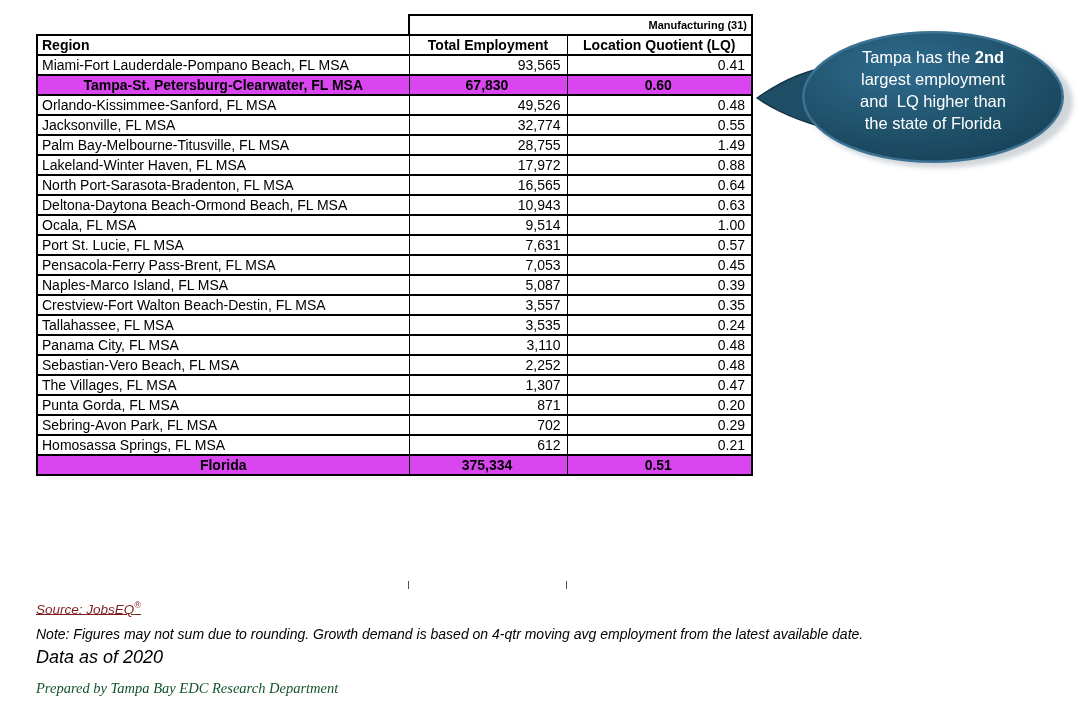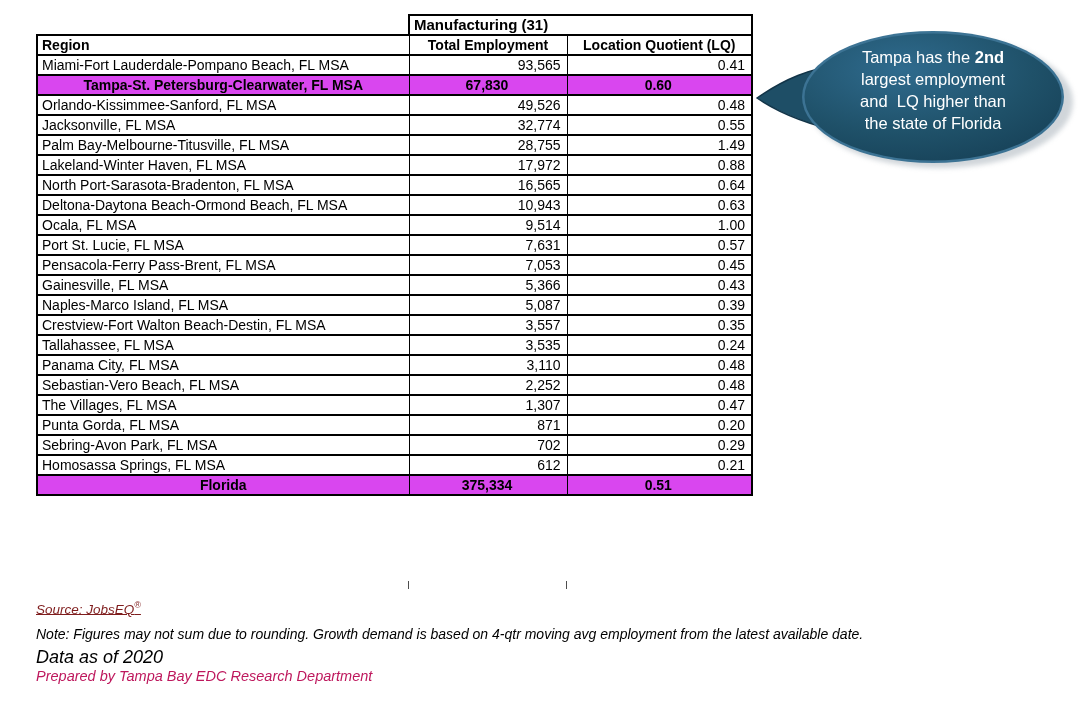--- a/index.html
+++ b/index.html
@@ -27,21 +27,21 @@
   .msa col.c-emp    { width: 158px; }
   .msa col.c-lq     { width: 185px; }
 
   .msa td, .msa th { border: 2px solid #000; height: 20px; line-height: 18px;
                      padding: 0 4px; overflow: hidden; white-space: nowrap; }
   .msa .col-region { border-right-width: 1px; text-align: left; }
   .msa .col-emp    { border-left-width: 1px; border-right-width: 1px; text-align: right; padding-right: 6px; }
   .msa .col-lq     { border-left-width: 1px; text-align: right; padding-right: 6px; }
 
   .msa td.blank { border: none; background: #fff; border-bottom: 2px solid #000; }
-  .msa td.mfg-header { border: 2px solid #000; font-weight: bold; text-align: left; font-size: 15px; }
+  .msa td.mfg-header { border: 2px solid #000; font-weight: bold; text-align: right; font-size: 11px; }
   .msa th { font-weight: bold; font-size: 14px; }
   .msa th.col-emp, .msa th.col-lq { text-align: center; padding: 0; }
 
   .msa tr.hl td { background: #d946ef; font-weight: bold; text-align: center; }
 
   .stub { position: absolute; width: 1px; height: 8px; background: #4d4d4d; }
 
   
   .callout-svg { position: absolute; left: 748px; top: 16px; }
   .callout-text {
@@ -60,21 +60,21 @@
   .src-link {
     color: #7f1d1d;
     text-decoration: underline;
     font-size: 13.5px;
     display: inline-block;
     cursor: pointer;
   }
   .src-link sup { font-size: 9px; }
   .note-line  { margin-top: 9px;  font-size: 14px;  color: #000; }
   .data-line  { margin-top: 5px;  font-size: 18px;  color: #000; }
-  .prep-line  { margin-top: 0; font-size: 14.5px; color: #be185d; }
+  .prep-line  { margin-top: 12px; font-size: 14.5px; color: #14532d; font-family: Liberation Serif, serif; }
 </style>
 </head>
 <body>
 
 <div class="canvas">
 
   <table class="msa">
     <colgroup>
       <col class="c-region">
         <col class="c-emp">
@@ -141,25 +141,20 @@
       <td class="col-region">Port St. Lucie, FL MSA</td>
       <td class="col-emp">7,631</td>
       <td class="col-lq">0.57</td>
     </tr>
         <tr>
       <td class="col-region">Pensacola-Ferry Pass-Brent, FL MSA</td>
       <td class="col-emp">7,053</td>
       <td class="col-lq">0.45</td>
     </tr>
         <tr>
-      <td class="col-region">Gainesville, FL MSA</td>
-      <td class="col-emp">5,366</td>
-      <td class="col-lq">0.43</td>
-    </tr>
-        <tr>
       <td class="col-region">Naples-Marco Island, FL MSA</td>
       <td class="col-emp">5,087</td>
       <td class="col-lq">0.39</td>
     </tr>
         <tr>
       <td class="col-region">Crestview-Fort Walton Beach-Destin, FL MSA</td>
       <td class="col-emp">3,557</td>
       <td class="col-lq">0.35</td>
     </tr>
         <tr>

